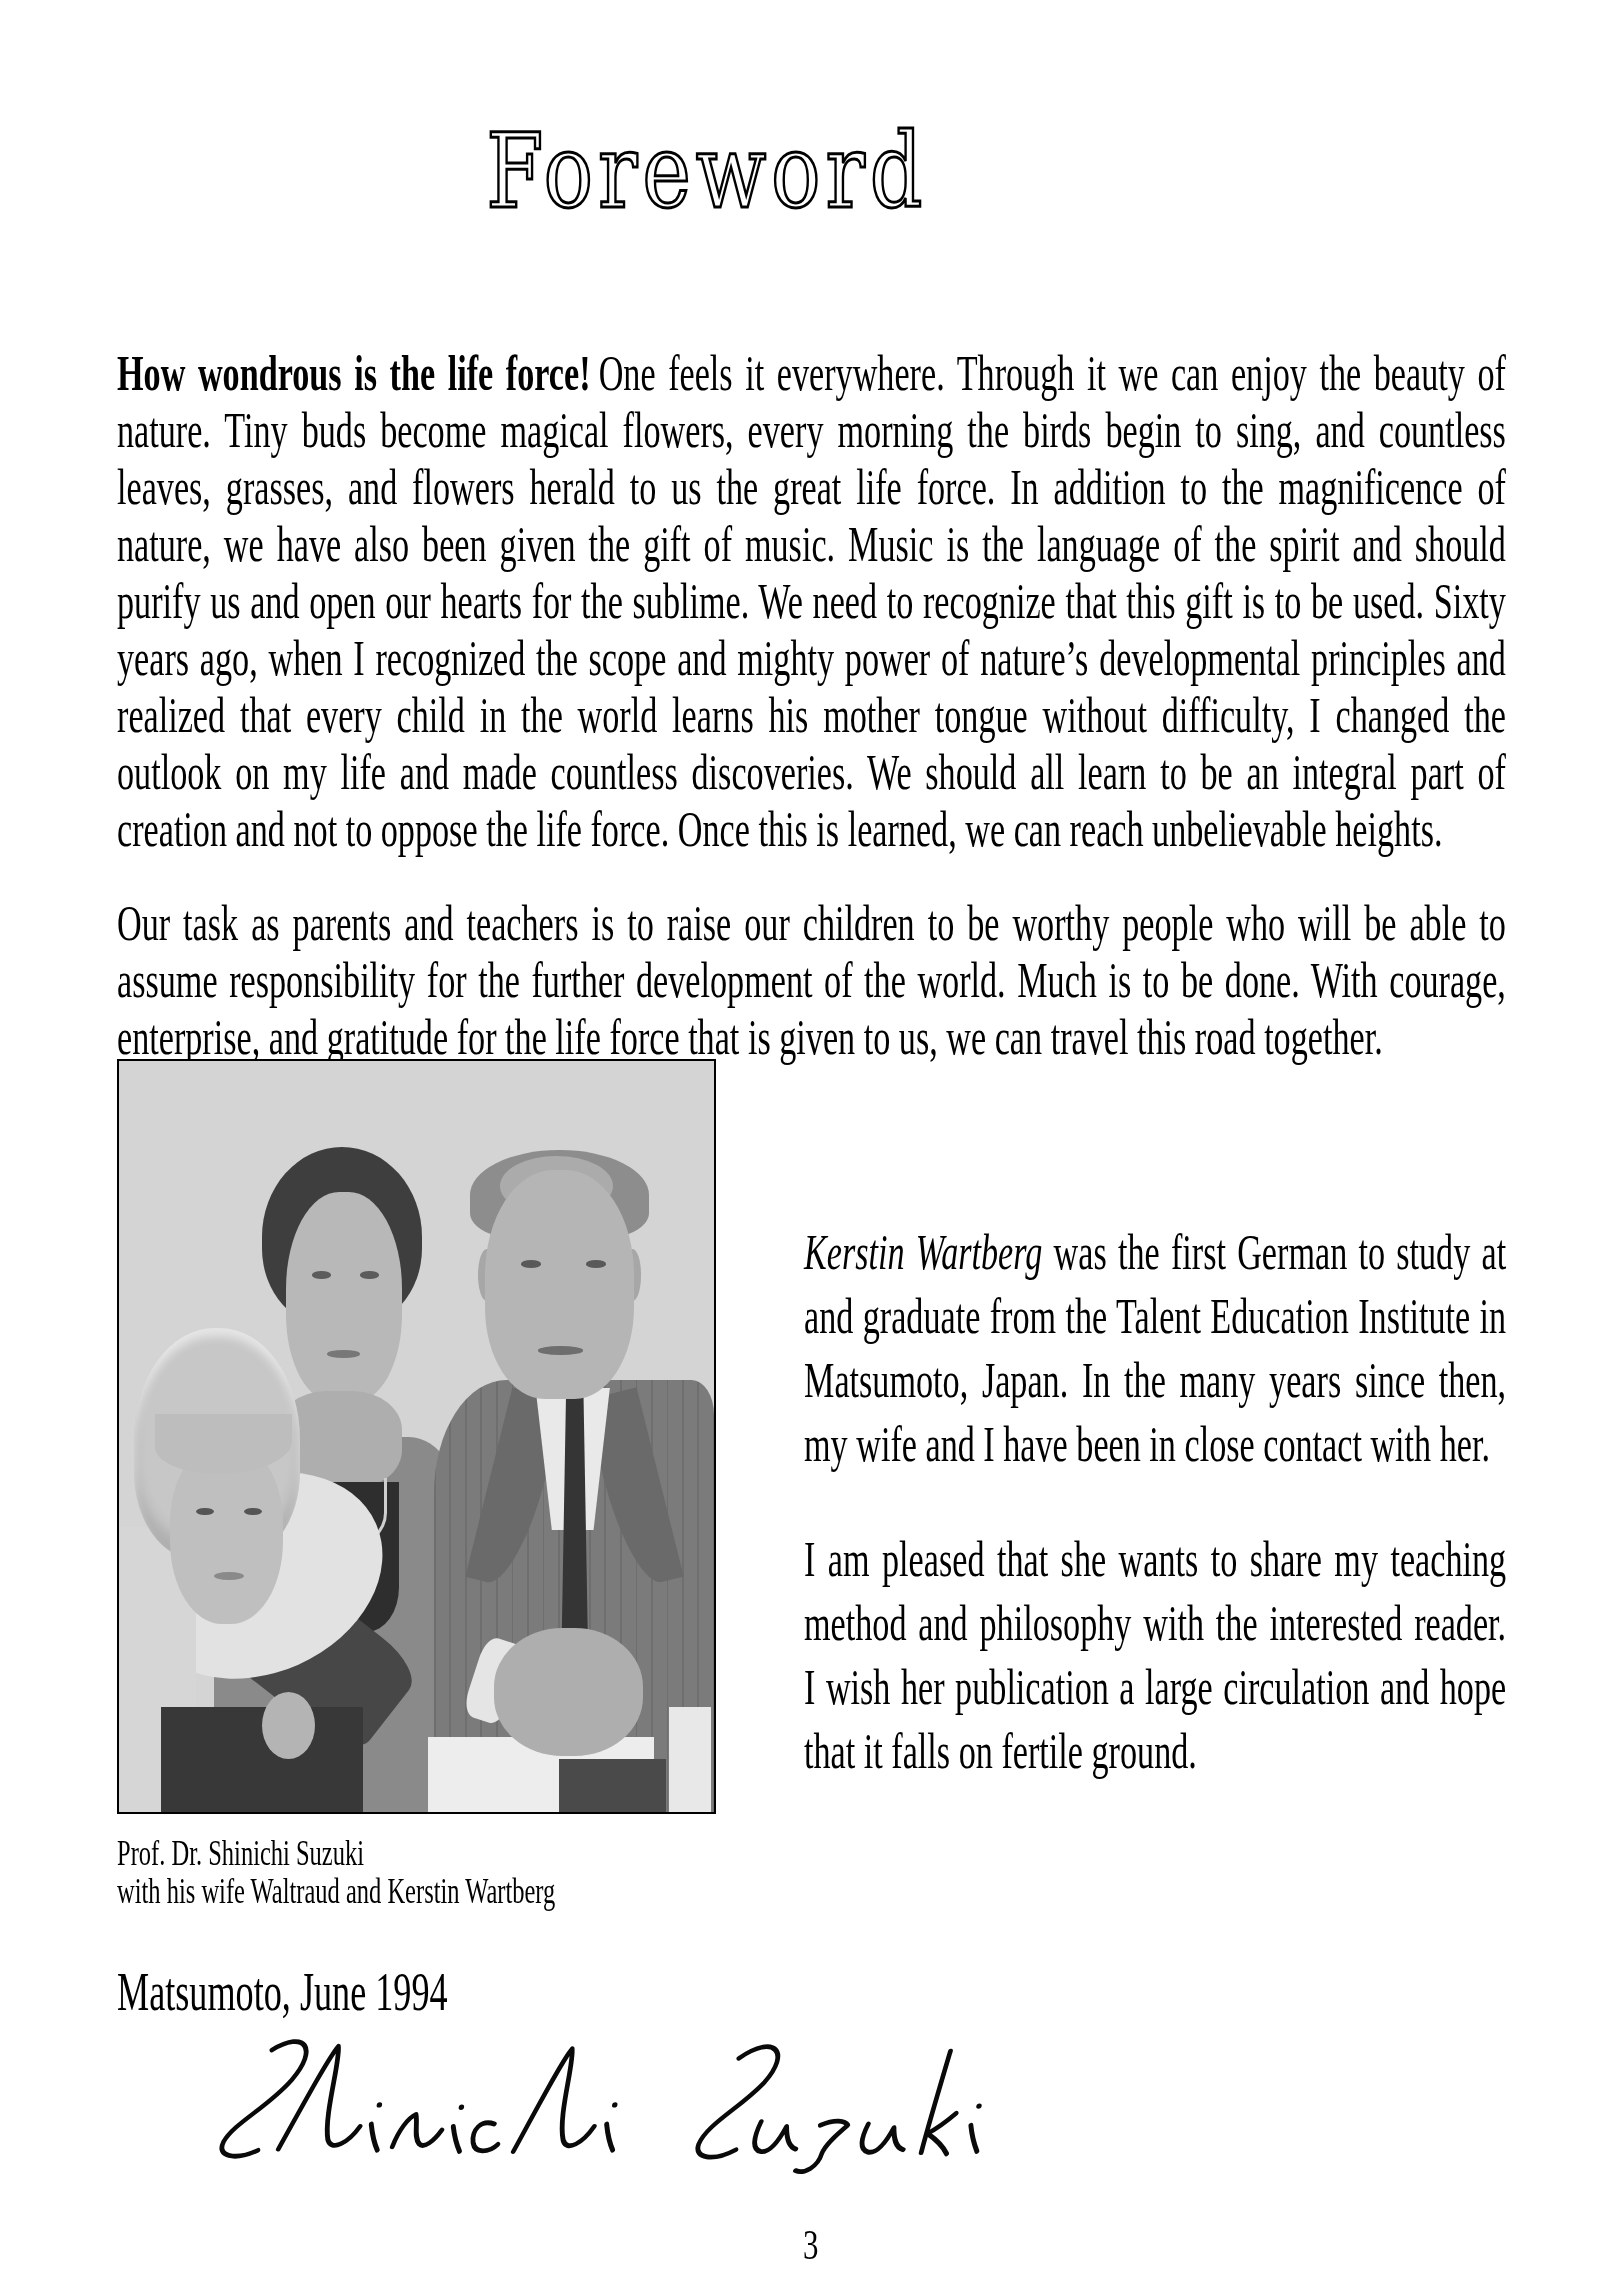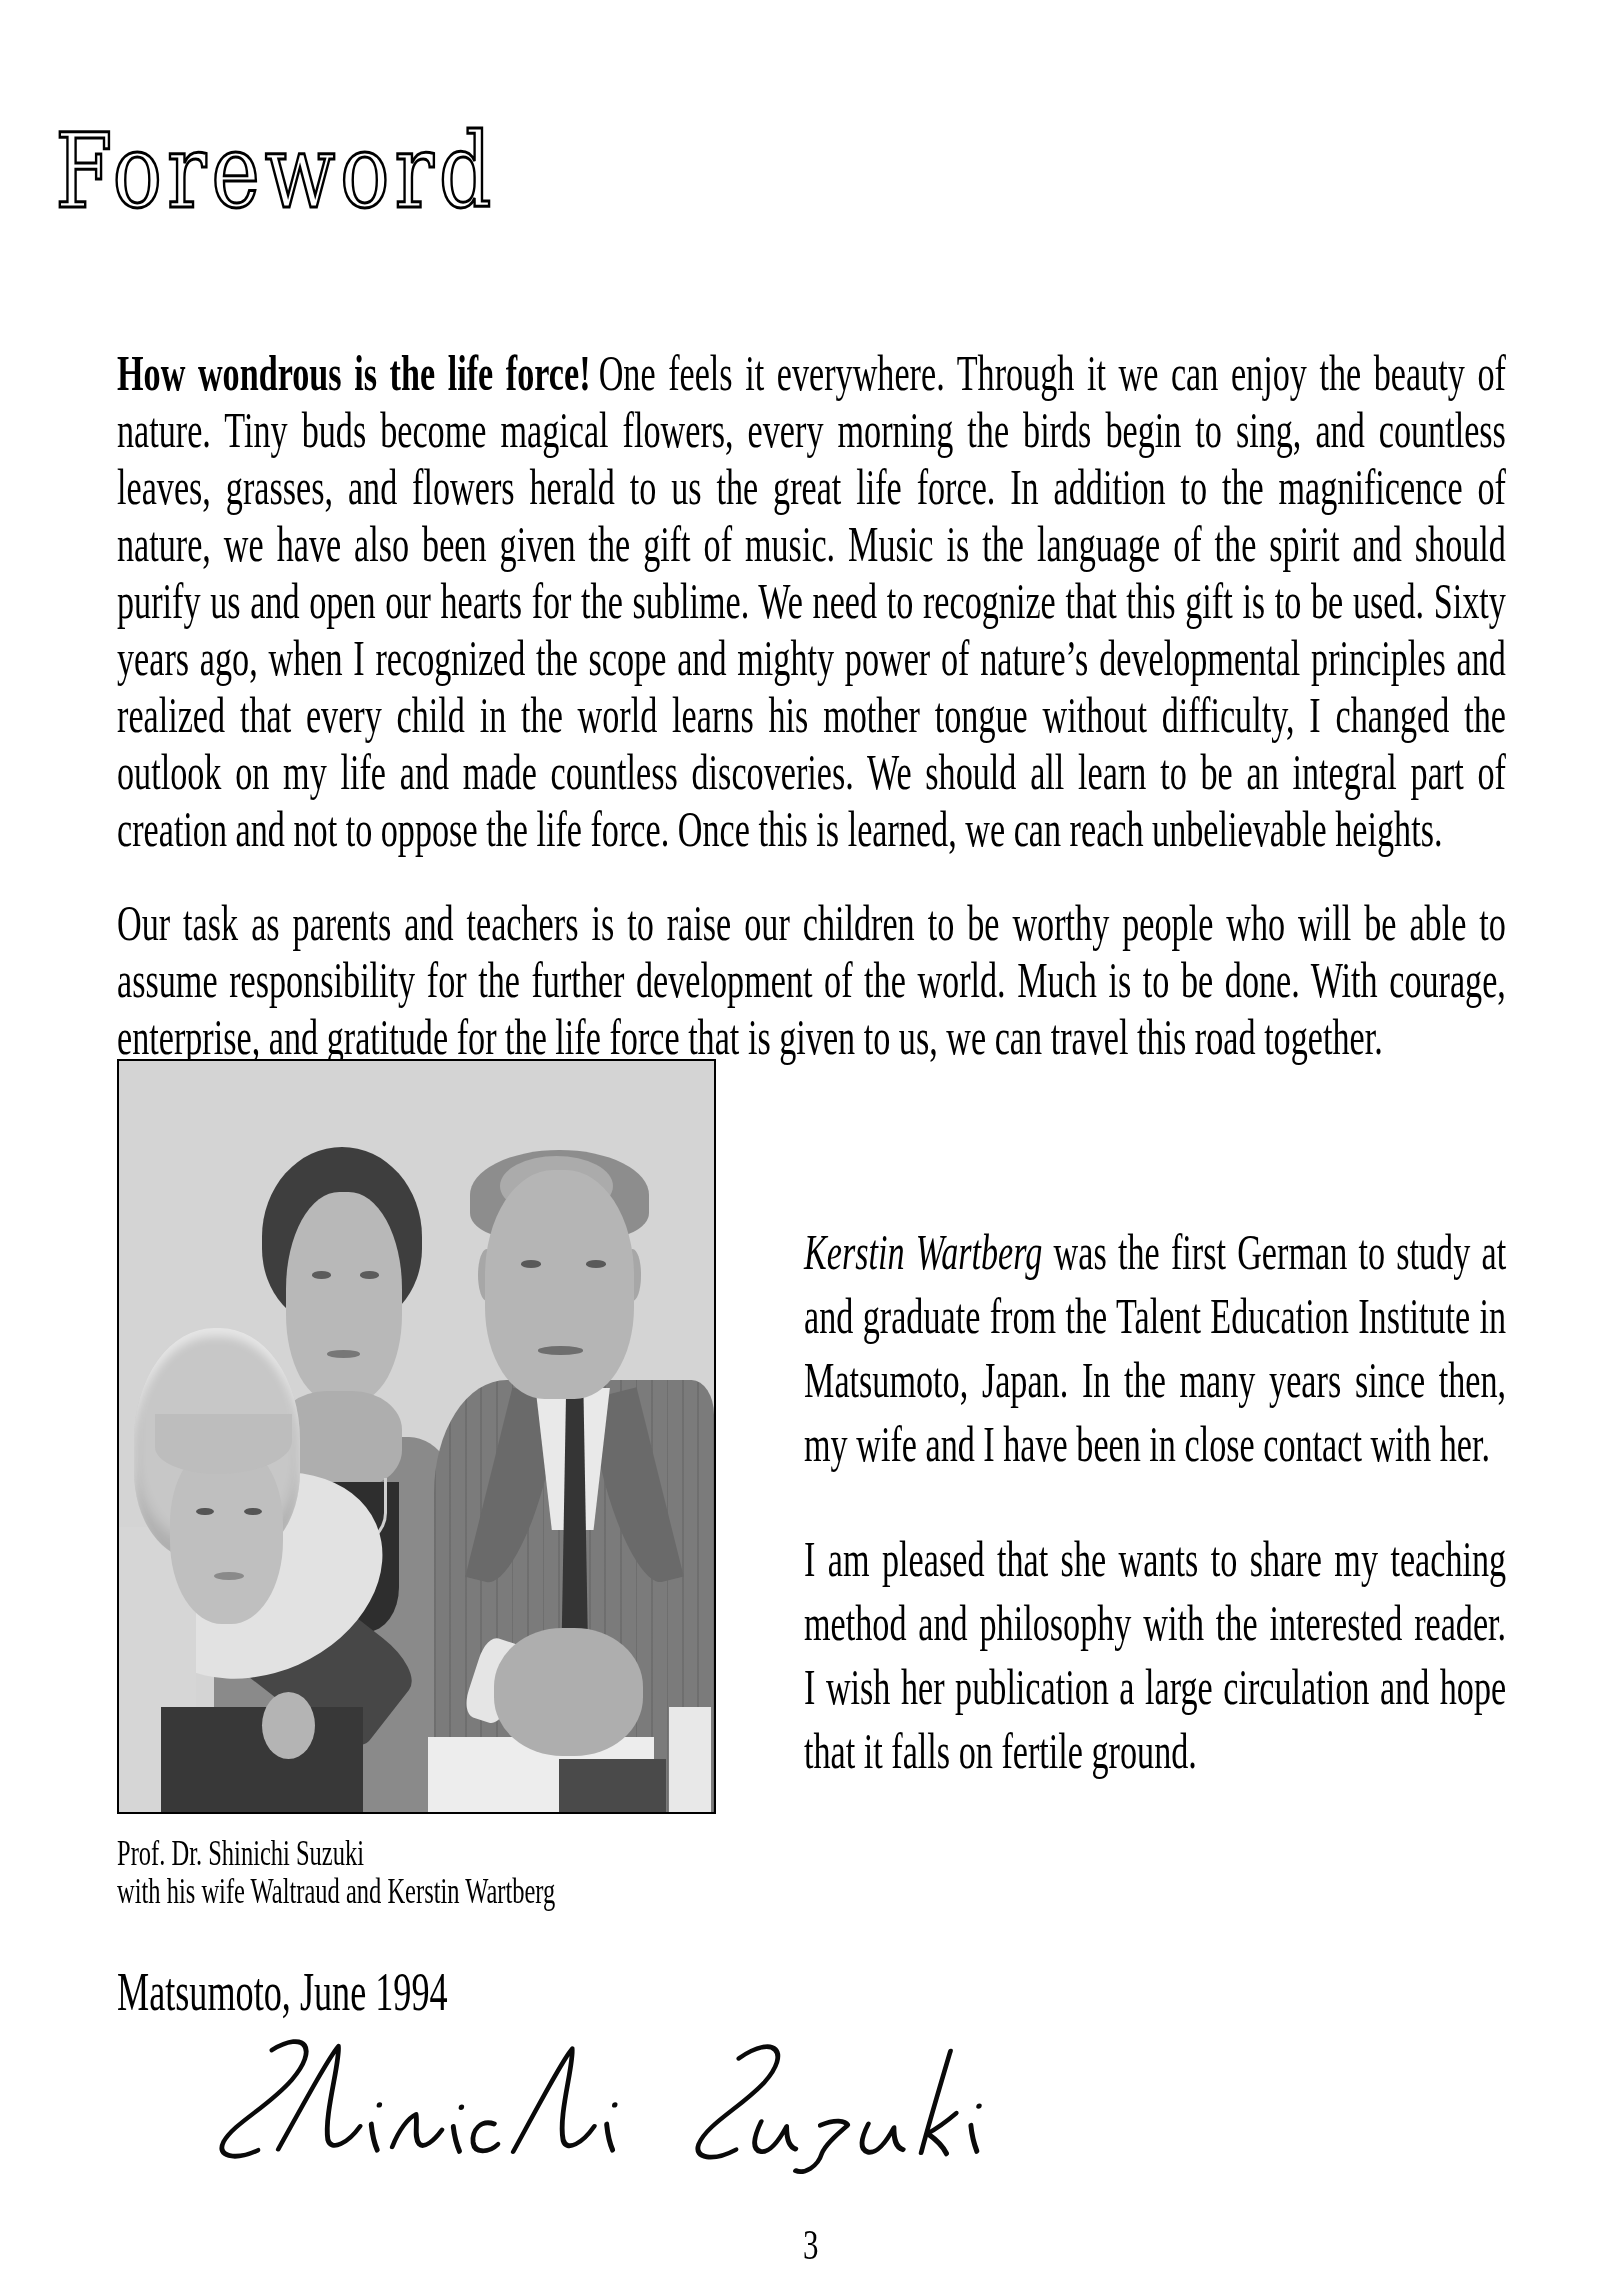--- a/index.html
+++ b/index.html
@@ -1,20 +1,20 @@
 <!DOCTYPE html>
 <html style="font-size:9.6px"><head>
 <meta charset="utf-8">
 <style>
   html,body{margin:0;padding:0;background:#ffffff;}
   body{width:1622px;height:2295px;position:relative;overflow:hidden;
        font-family:"Liberation Serif","DejaVu Serif",serif;color:#000;}
 
   
-  .title-wrap{position:absolute;top:117px;left:0;width:1414px;}
+  .title-wrap{position:absolute;top:117px;left:0;width:1414px;text-align:center;}
   .title{display:inline-block;font-family:"DejaVu Serif",serif;font-size:103px;line-height:1.05;
          letter-spacing:6px;color:#ffffff;-webkit-text-stroke:3px #000;
          transform:scaleX(0.80);transform-origin:center top;font-weight:400;}
 
   
   .cond{transform:scaleX(0.67);transform-origin:left top;}
   .body-par{position:absolute;left:117px;width:2073px;font-size:51px;line-height:57px;
             text-align:justify;text-justify:inter-word;}
   .p1{top:294px;}
   .p2{top:844px;}

